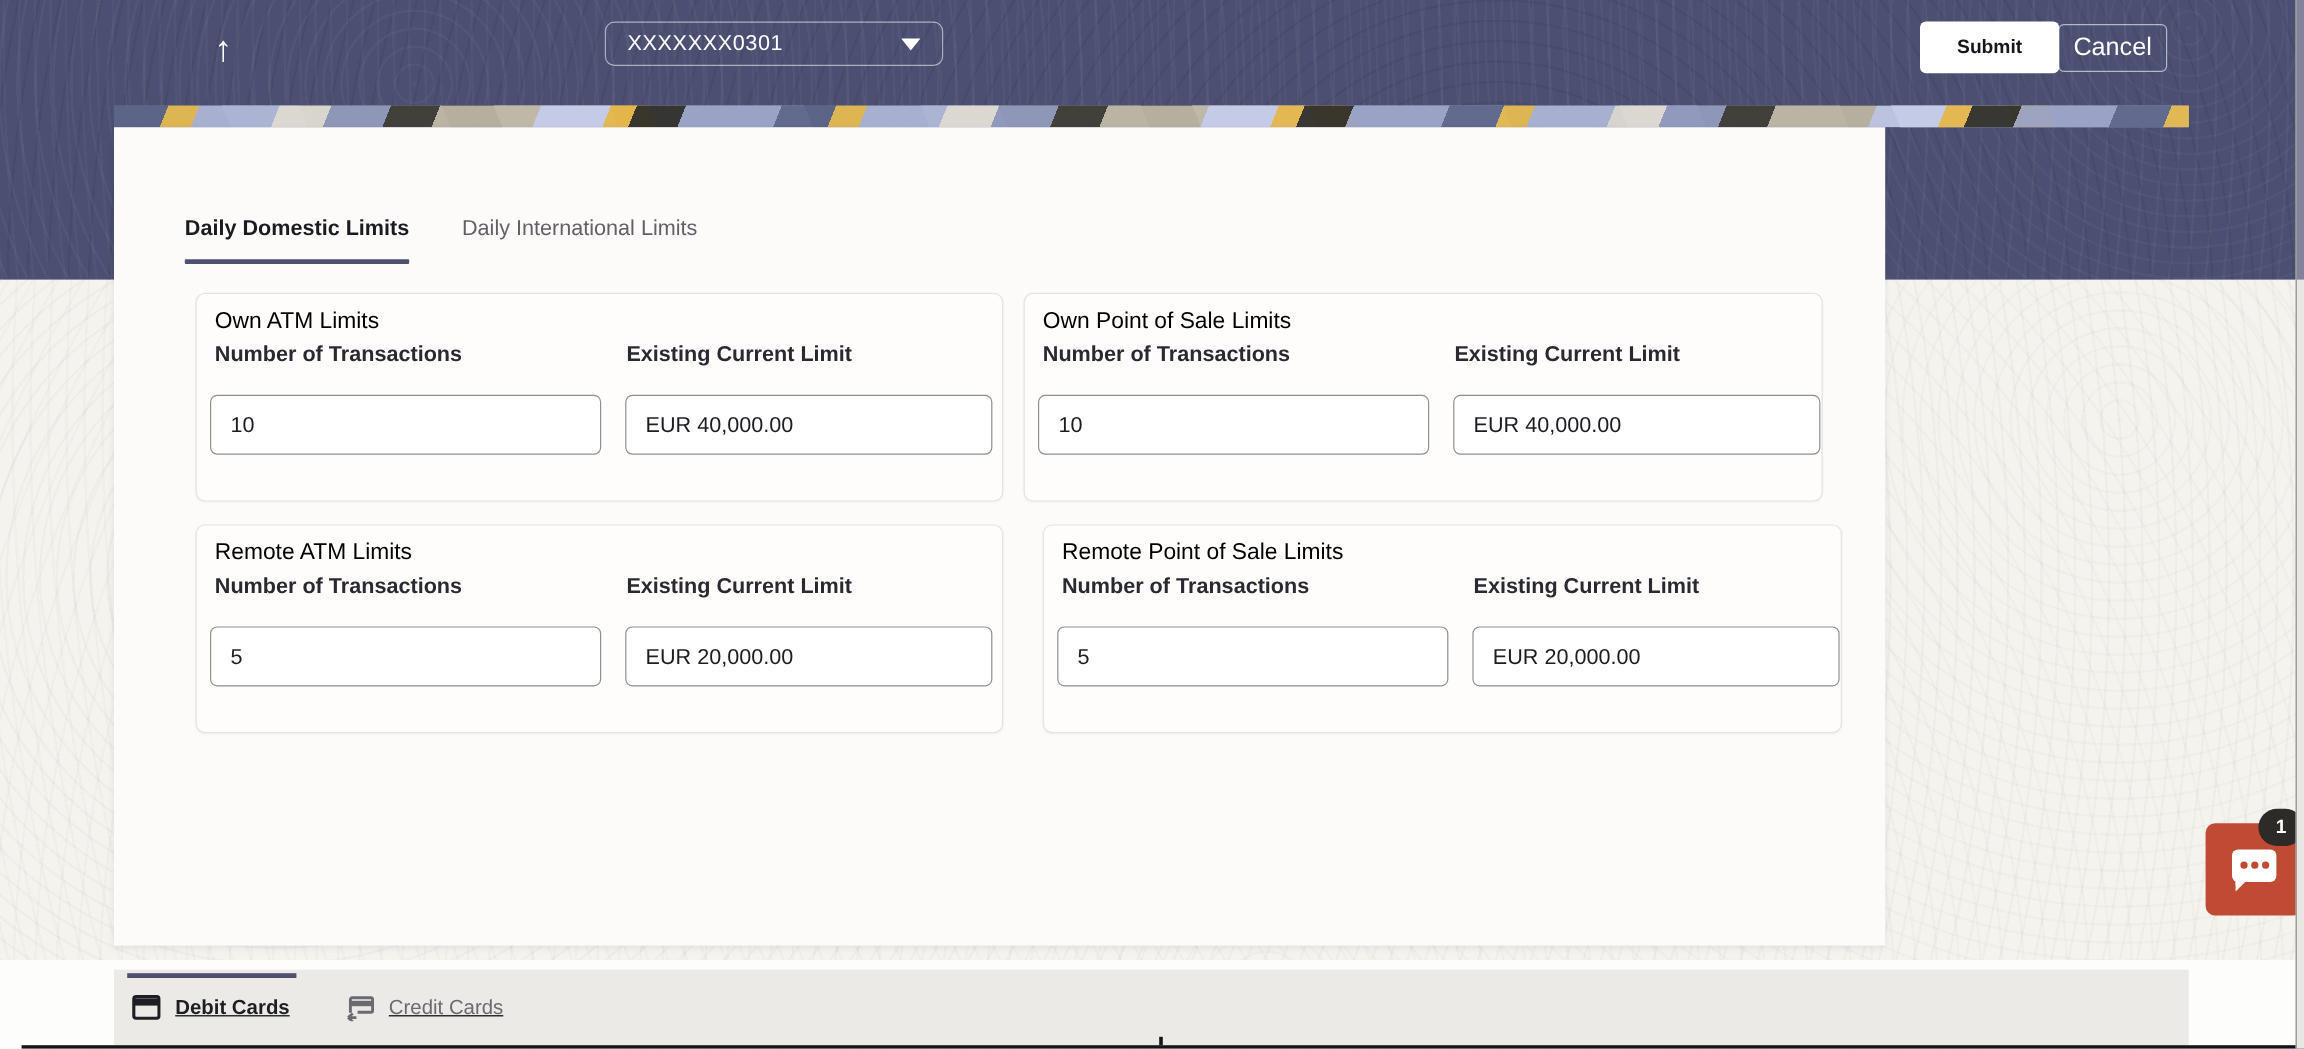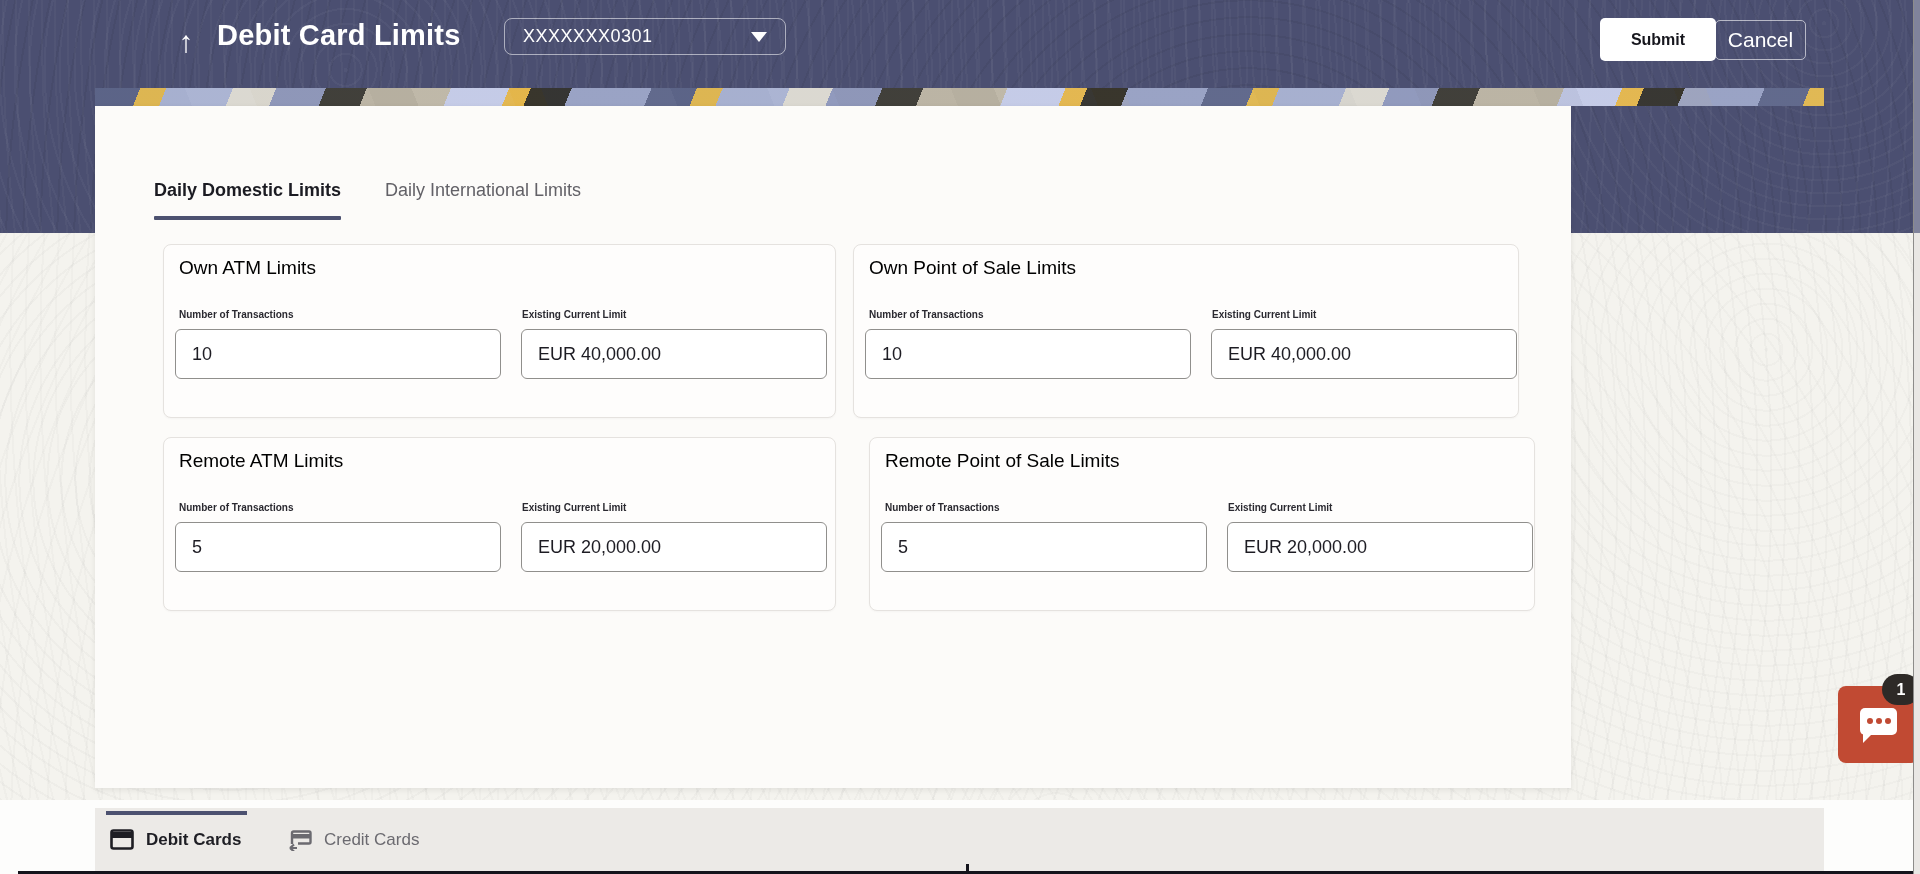--- a/index.html
+++ b/index.html
@@ -63,21 +63,21 @@
     height:4px; background:#4c5170; border-radius:1px; }
   .tab-intl { left:290px; color:#626167; font-weight:400; }
 
   .limit-card { position:absolute; background:#fefdfc; border:1px solid #e5e2df;
     border-radius:8px; box-shadow:0 1px 2px rgba(0,0,0,.03); }
   .lc-1 { left:68px;  top:138px; width:673px; height:174px; }
   .lc-2 { left:758px; top:138px; width:666px; height:174px; }
   .lc-3 { left:68px;  top:331px; width:673px; height:174px; }
   .lc-4 { left:758px; top:331px; width:666px; height:174px;margin-left:16px; }
   .lc-title { position:absolute; left:15px; top:12px; font-size:19px; color:#000000; }
-  .lc-label { position:absolute; top:64px; font-size:10px; font-weight:bold; color:#2a2930; }
+  .lc-label { position:absolute; top:40px; font-size:18px; font-weight:bold; color:#2a2930; }
   .lc-label.l1 { left:15px; }
   .lc-label.l2 { left:358px; }
   .lc-input { position:absolute; top:84px; height:50px; border:1px solid #908f8c;
     border-radius:6px; background:#fff; font-size:18px; color:#1d1c23; padding:16px 16px;
     font-family:"Liberation Sans",sans-serif; }
   .lc-input.i1 { left:11px;  width:326px; }
   .lc-input.i2 { left:357px; width:306px; }
 
   
   .chat-fab { position:absolute; left:1838px; top:686px; width:81px; height:77px;
@@ -90,21 +90,21 @@
     display:flex; gap:3px; }
   .chat-dots i { width:6px; height:6px; border-radius:50%; background:#c14a33; }
   .chat-badge { position:absolute; left:1882px; top:674px; min-width:38px; height:31px;
     background:#2e2a27; border-radius:16px; color:#fff; font-size:16px; font-weight:bold;
     display:flex; align-items:center; justify-content:center; }
 
   
   .bottom-white { position:absolute; left:0; top:800px; width:1920px; height:74px; background:#fdfdfc; }
   .bottom-bar { position:absolute; left:95px; top:808px; width:1729px; height:63px; background:#eceae7; }
   .bb-indicator { position:absolute; left:11px; top:3px; width:141px; height:4px; background:#4c5170; }
-  .bb-tab { position:absolute; top:0; height:63px; display:flex; align-items:center; gap:12px; cursor:pointer; }
+  .bb-tab { position:absolute; top:0; height:63px; display:flex; align-items:center; gap:12px; cursor:pointer;text-decoration:underline; }
   .bb-debit { left:15px; }
   .bb-credit { left:193px; }
   .bb-label-active { font-size:17px; font-weight:bold; color:#1e1e24; }
   .bb-label-idle { font-size:17px; color:#6b6a70; }
   .bottom-line { position:absolute; left:18px; top:871px; width:1902px; height:3px; background:#14141c; }
   .bottom-tick { position:absolute; left:966px; top:864px; width:3px; height:7px; background:#14141c; }
 
   
   .scrollbar { position:absolute; right:0; top:0; width:7px; height:874px;
     background:#e9e7e4; border-left:1px solid #8d8c8a; }
@@ -112,21 +112,20 @@
 
   svg { display:block; }
 </style>
 </head>
 <body>
 
 <div class="stage">
 
   <div class="hero">
     <div class="back-arrow">↑</div>
-    <div class="hero-title">Debit Card Limits</div>
     <div class="card-select">
       <span class="sel-text">XXXXXXX0301</span>
       <span class="caret"></span>
     </div>
     <button class="btn-submit">Submit</button>
     <button class="btn-cancel">Cancel</button>
   </div>
 
   <div class="collage"></div>
 

